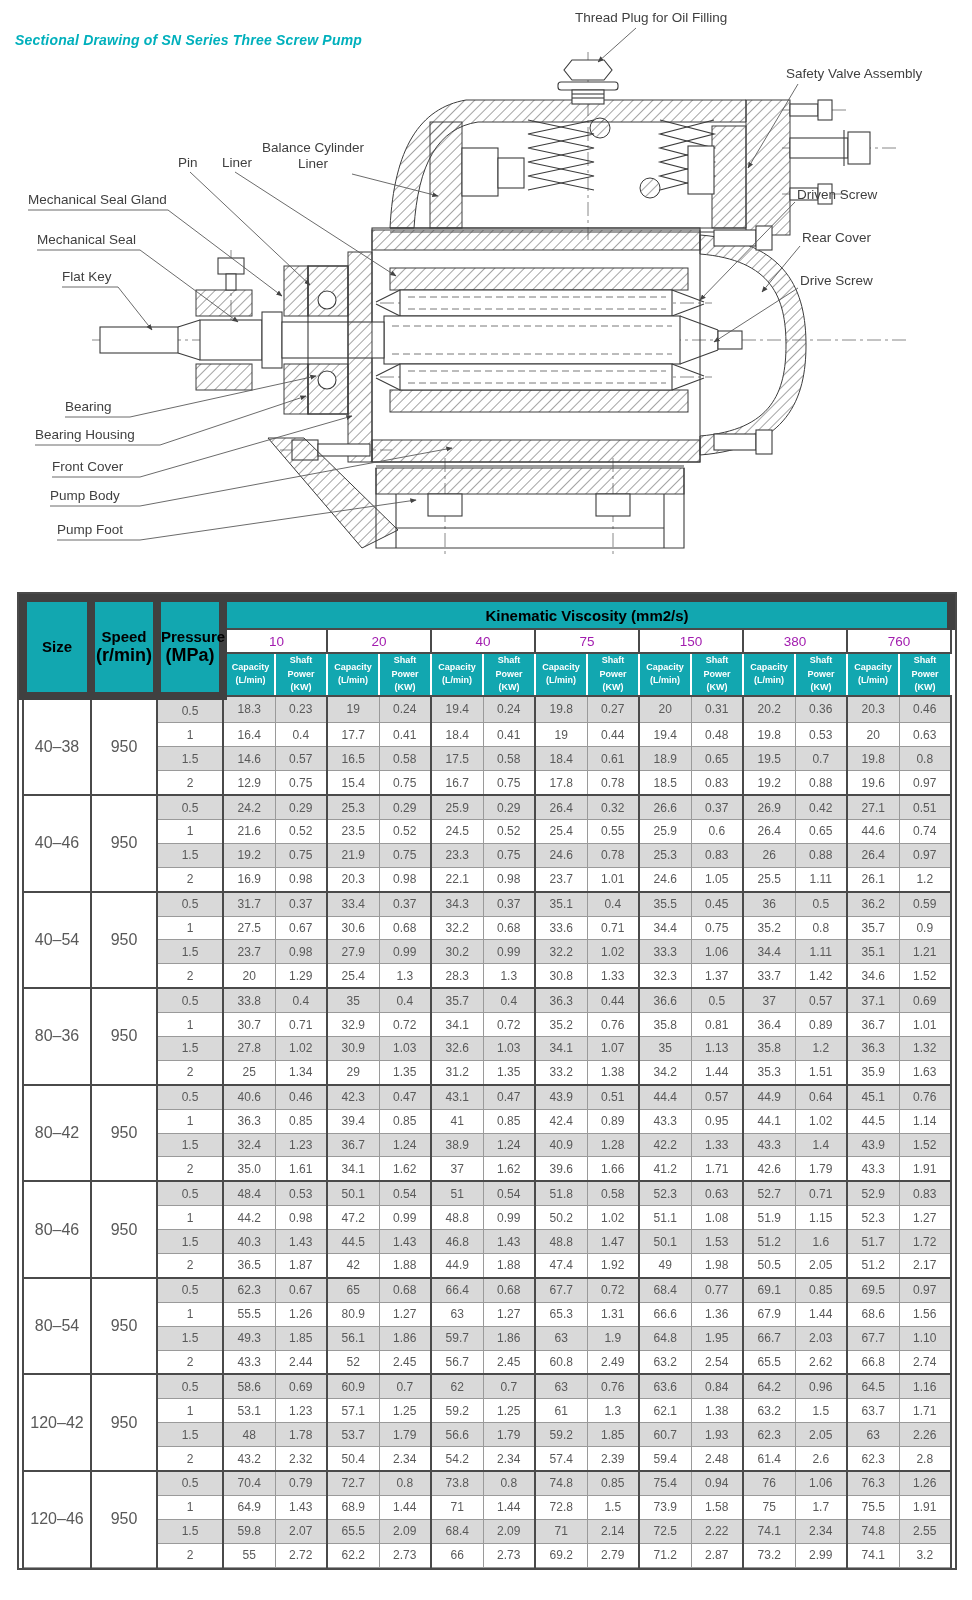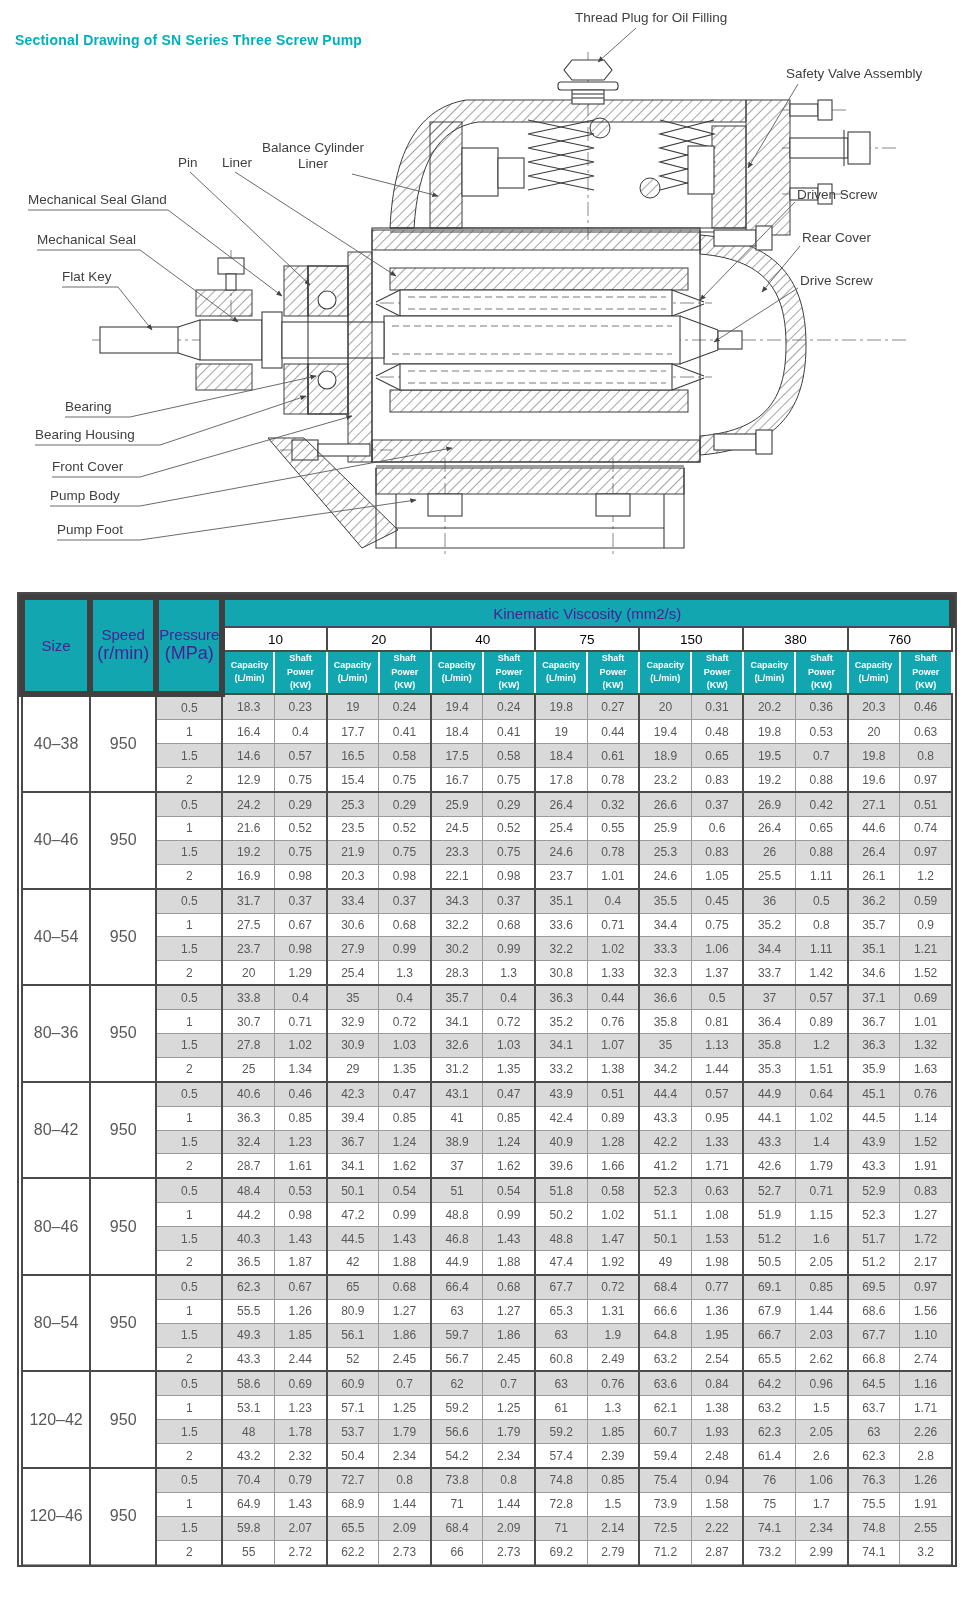--- a/index.html
+++ b/index.html
@@ -1,39 +1,39 @@
 <!DOCTYPE html>
 <html style="--teal: #12a7b0; --title-teal: #00b0bc; --band: #d9d9d9; --bdark: #4a4a4a; --tgray: #595959;"><head>
 <meta charset="utf-8">
 <style>
   html,body { margin:0; padding:0; background:#fff; }
   .page { position:relative; width:972px; height:1600px; background:#fff; overflow:hidden;
           font-family:"Liberation Sans", sans-serif; }
   .title { position:absolute; left:15px; top:32px; font-size:14px; font-weight:bold;
-           color:var(--title-teal,#00b0bc); letter-spacing:.2px; }
+           color:var(--title-teal,#00b0bc); letter-spacing:.2px;font-style:italic; }
   .diagram { position:absolute; left:0; top:0; width:886px; height:578px; }
   svg text { font-family:"Liberation Sans", sans-serif; font-size:13.5px; fill:#3f3f3f; }
   .ol   { fill:none; stroke:#3c3c3c; stroke-width:1.1; }
   .olw  { fill:#fff; stroke:#3c3c3c; stroke-width:1.1; }
   .hz   { fill:url(#hat); stroke:#3c3c3c; stroke-width:1; }
   .cl   { fill:none; stroke:#6a6a6a; stroke-width:.8; stroke-dasharray:14 4 3 4; }
   .dsh  { fill:none; stroke:#555; stroke-width:.8; stroke-dasharray:7 4; }
   .ld   { fill:none; stroke:#5a5a5a; stroke-width:.9; }
   .spr  { fill:none; stroke:#3c3c3c; stroke-width:1.2; }
 
   .table-wrap { position:absolute; left:17px; top:592px; width:936px;
                 border:2px solid var(--bdark,#4a4a4a); }
   table { width:100%; border-collapse:collapse; table-layout:fixed; }
   th,td { padding:0; text-align:center; vertical-align:middle; }
-  th.teal { background:var(--teal,#12a7b0); color:#4c1d95; border:6px solid #404040;
-            font-weight:normal; }
+  th.teal { background:var(--teal,#12a7b0); color:#000000; border:8px solid #404040;
+            font-weight:bold; }
   th.main-col { font-size:15px;margin-top:31px; }
   th.main-col div.l2 { font-size:18px; }
   th.visc-title { font-size:15px; height:26px; border-bottom:2px solid var(--bdark,#4a4a4a); }
-  th.visc-num { background:#fff; color:#000000; font-weight:normal; font-size:13.5px;
+  th.visc-num { background:#fff; color:#a21caf; font-weight:normal; font-size:13.5px;
                 height:22px; border:2px solid var(--bdark,#4a4a4a); }
   th.sub { background:var(--teal,#12a7b0); color:#fff; border:2px solid #fff;
            border-top:2px solid var(--bdark,#4a4a4a);
            border-bottom:2px solid var(--bdark,#4a4a4a);
            font-size:9px; font-weight:bold; height:38px; line-height:1.5; }
   tbody td { border:1px solid #9a9a9a; font-size:12px; color:var(--tgray,#595959);
              height:22.9px; background:#fff; }
   tbody td.size-cell, tbody td.speed-cell { font-size:16px;
              border-left:2px solid var(--bdark,#4a4a4a); border-right:2px solid var(--bdark,#4a4a4a); }
   tbody td.p-cell { border-right:2px solid var(--bdark,#4a4a4a); }
@@ -368,21 +368,21 @@
           <tr>
             <td class="p-cell">2</td>
             <td class="v-cell">12.9</td>
             <td class="v-cell grp-end">0.75</td>
             <td class="v-cell">15.4</td>
             <td class="v-cell grp-end">0.75</td>
             <td class="v-cell">16.7</td>
             <td class="v-cell grp-end">0.75</td>
             <td class="v-cell">17.8</td>
             <td class="v-cell grp-end">0.78</td>
-            <td class="v-cell">23.2</td>
+            <td class="v-cell">18.5</td>
             <td class="v-cell grp-end">0.83</td>
             <td class="v-cell">19.2</td>
             <td class="v-cell grp-end">0.88</td>
             <td class="v-cell">19.6</td>
             <td class="v-cell grp-end">0.97</td>
           </tr>
           <tr class="gray group-start">
             <td class="size-cell" rowspan="4">40–46</td>
             <td class="speed-cell" rowspan="4">950</td>
             <td class="p-cell">0.5</td>
@@ -640,21 +640,21 @@
             <td class="v-cell grp-end">1.28</td>
             <td class="v-cell">42.2</td>
             <td class="v-cell grp-end">1.33</td>
             <td class="v-cell">43.3</td>
             <td class="v-cell grp-end">1.4</td>
             <td class="v-cell">43.9</td>
             <td class="v-cell grp-end">1.52</td>
           </tr>
           <tr>
             <td class="p-cell">2</td>
-            <td class="v-cell">28.7</td>
+            <td class="v-cell">35.0</td>
             <td class="v-cell grp-end">1.61</td>
             <td class="v-cell">34.1</td>
             <td class="v-cell grp-end">1.62</td>
             <td class="v-cell">37</td>
             <td class="v-cell grp-end">1.62</td>
             <td class="v-cell">39.6</td>
             <td class="v-cell grp-end">1.66</td>
             <td class="v-cell">41.2</td>
             <td class="v-cell grp-end">1.71</td>
             <td class="v-cell">42.6</td>

